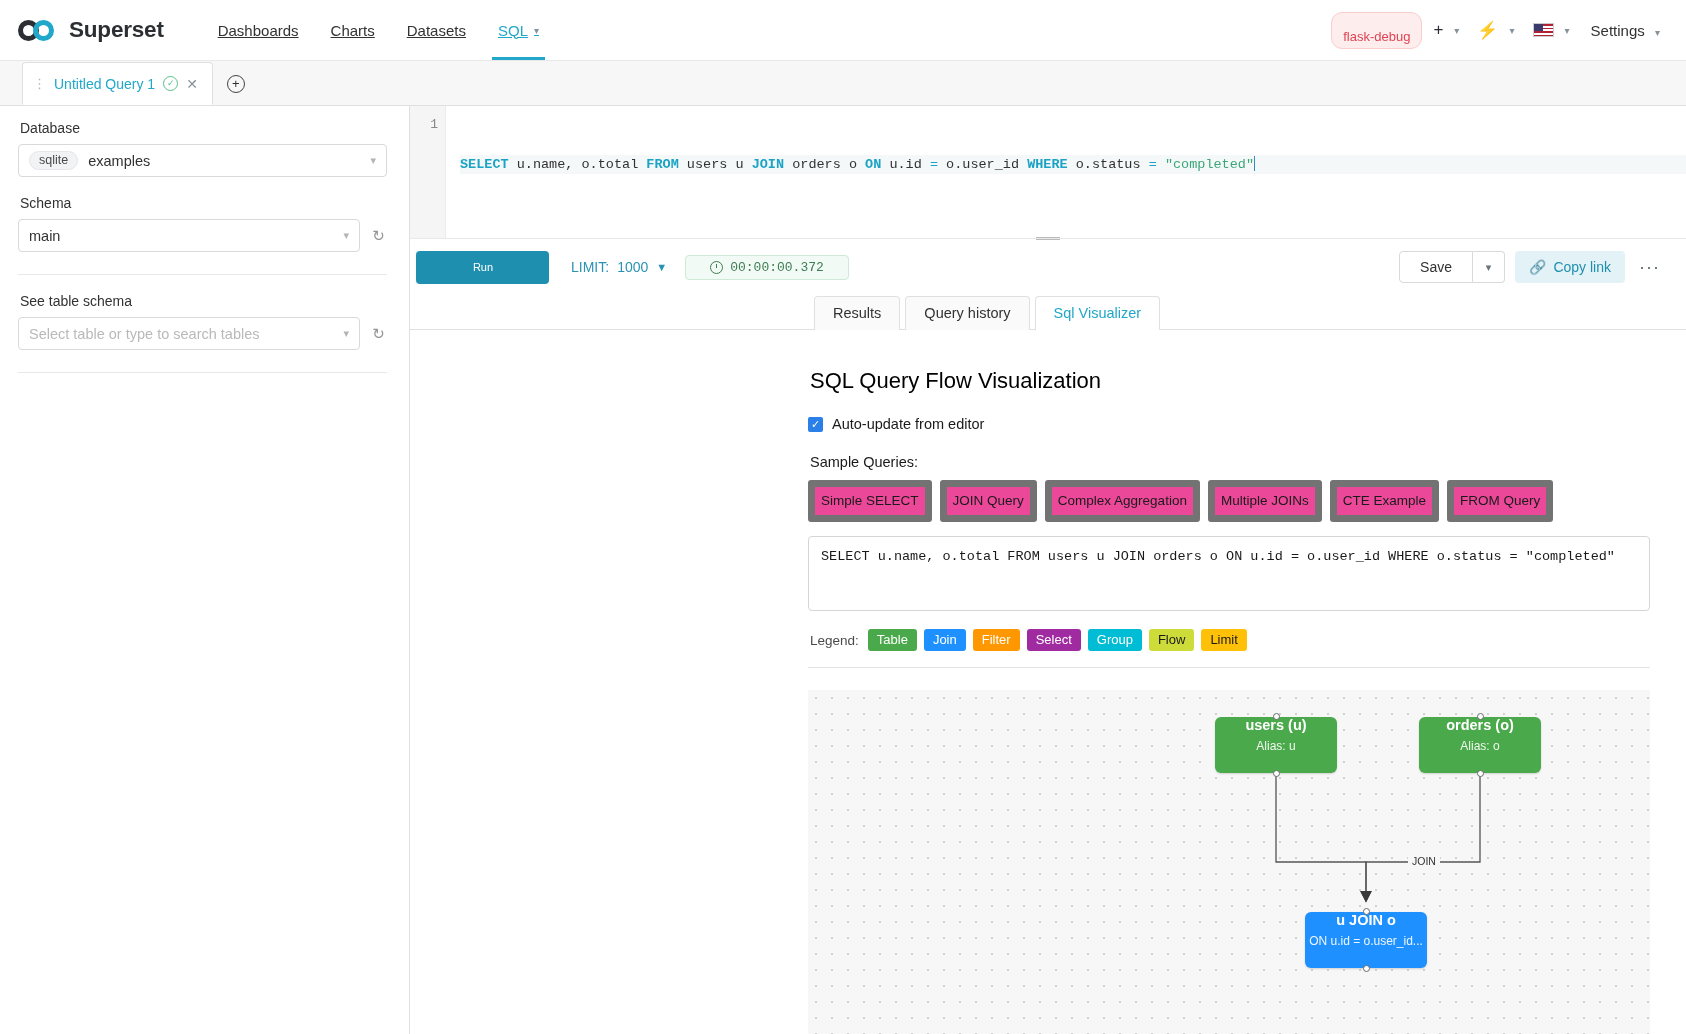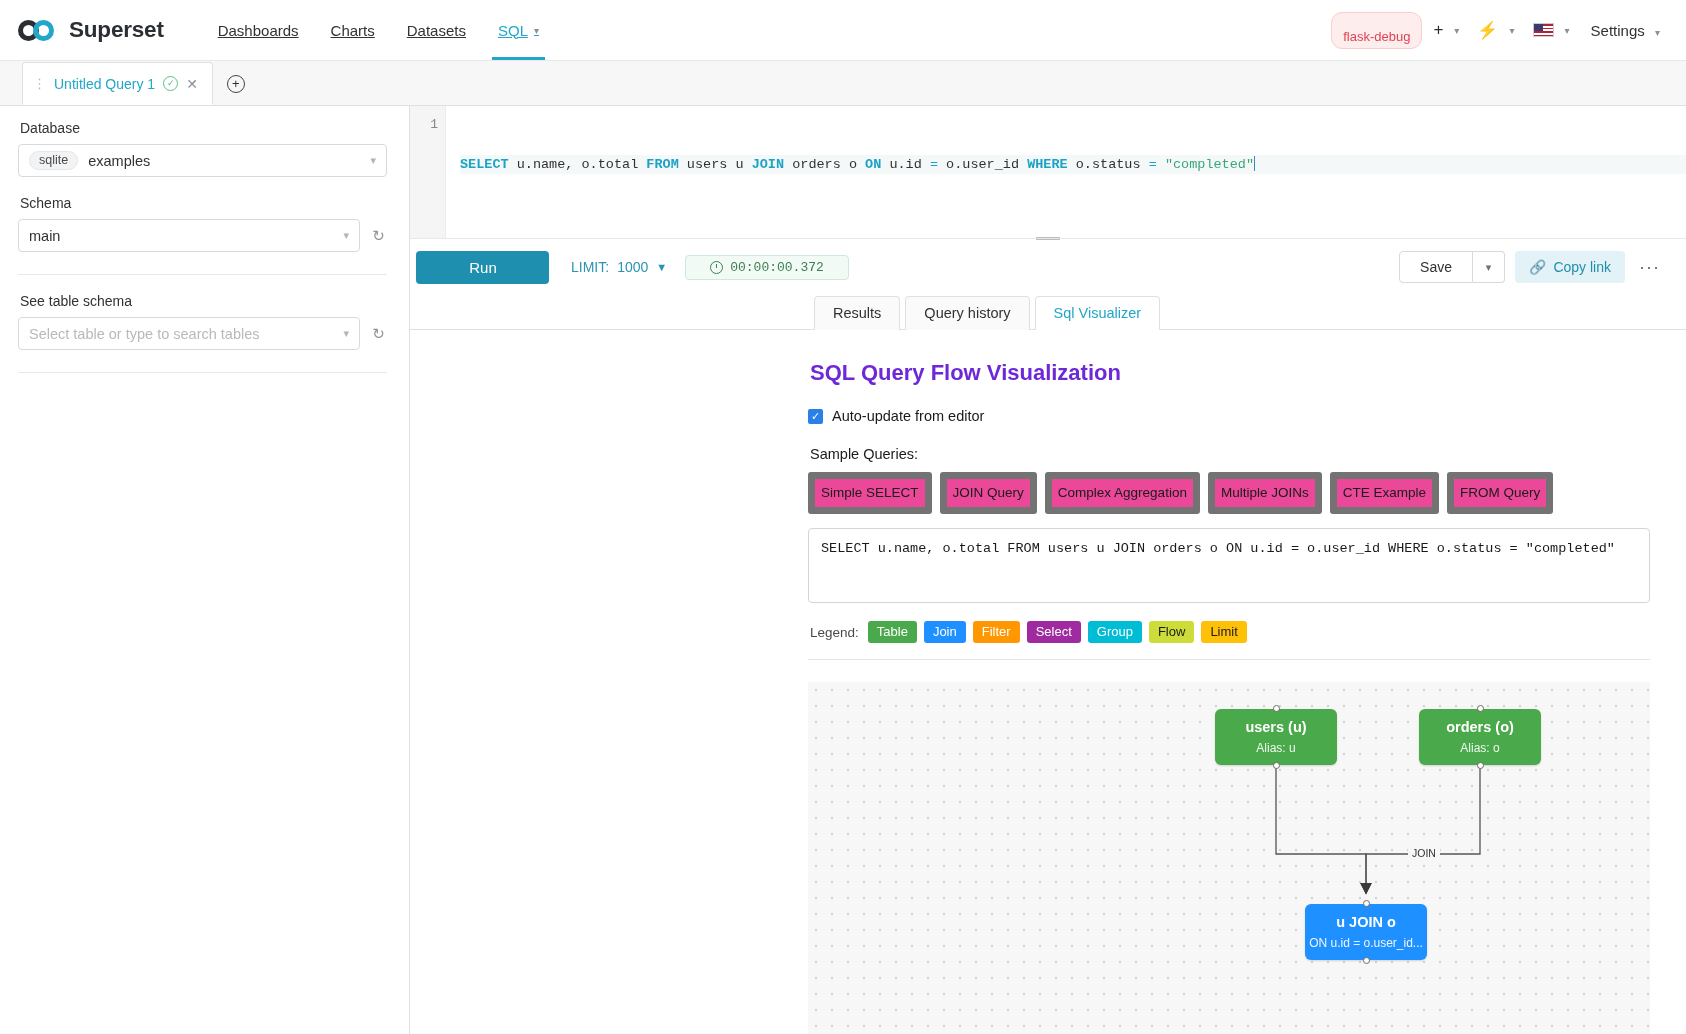--- a/index.html
+++ b/index.html
@@ -150,21 +150,21 @@
   }
   .grip { width: 24px; height: 3px; border-top: 1px solid #bbb; border-bottom: 1px solid #bbb; }
 
   
   .runbar {
     height: 56px; min-height: 56px; display: flex; align-items: center;
     padding: 0 22px 0 6px; gap: 0;
   }
   .run-btn {
     width: 133px; height: 33px; background: #1f8faf; color: #fff; border: none;
-    border-radius: 4px; font-size: 15px; cursor: pointer; font-family: inherit; padding-left: 7px;
+    border-radius: 4px; font-size: 11px; cursor: pointer; font-family: inherit; padding-left: 7px;
   }
   .limit-ctl {
     display: flex; align-items: center; gap: 8px; color: #2a93b2;
     font-size: 14px; margin-left: 22px; cursor: pointer;
   }
   .limit-ctl .tri { font-size: 11px; }
   .timer-pill {
     display: flex; align-items: center; gap: 7px;
     border: 1px solid #cfe9d8; background: #f1faf4; color: #3f7d55;
     border-radius: 4px; padding: 4px 24px; margin-left: 18px;
@@ -208,21 +208,21 @@
   }
   .subtab.active { background: #fff; color: #20a7c9; }
 
   
   .viz {
     flex: 1; overflow: hidden; padding: 30px 0 0 0; position: relative;
     display: flex;
   }
   .viz-pad { width: 398px; min-width: 398px; }
   .viz-main { flex: 1; padding-right: 36px; }
-  .viz-title { font-size: 22px; font-weight: bold; color: #6d28d9; margin: 0 0 22px 2px; }
+  .viz-title { font-size: 22px; font-weight: normal; color: #000000; margin: 8px 0 22px 2px; }
   .auto-row { display: flex; align-items: center; gap: 9px; margin-bottom: 22px; }
   .chk {
     width: 15px; height: 15px; background: #2a7fe8; border-radius: 2px;
     display: flex; align-items: center; justify-content: center;
     color: #fff; font-size: 11px; line-height: 1; cursor: pointer;
   }
   .auto-label { font-size: 14.5px; color: #1a1a1a; }
   .samples-label { font-size: 14.5px; color: #1a1a1a; margin: 0 0 10px 2px; }
   .sample-row { display: flex; gap: 8px; margin-bottom: 14px; flex-wrap: wrap; }
   .sample-btn {
@@ -246,21 +246,21 @@
   
   .canvas {
     position: relative; height: 360px; margin-top: 22px;
     background-color: #f7f7f7;
     background-image: radial-gradient(#cfcfcf 1px, transparent 1px);
     background-size: 16px 16px;
     overflow: hidden;
   }
   .node {
     position: absolute; border-radius: 6px; color: #fff; text-align: center;
-    display: flex; flex-direction: column; align-items: center; justify-content: center;
+    display: flex; flex-direction: column; align-items: center; 
     box-shadow: 0 1px 2px rgba(0,0,0,0.15); cursor: pointer;
   }
   .node .n-title { font-size: 14.5px; font-weight: bold; line-height: 1.2; }
   .node .n-sub { font-size: 12px; opacity: 0.92; margin-top: 5px; }
   .port {
     position: absolute; width: 7px; height: 7px; border-radius: 50%;
     background: #fff; border: 1px solid #6b6b6b; left: 50%; margin-left: -3.5px;
   }
   .port.top { top: -4px; }
   .port.bottom { bottom: -4px; }

